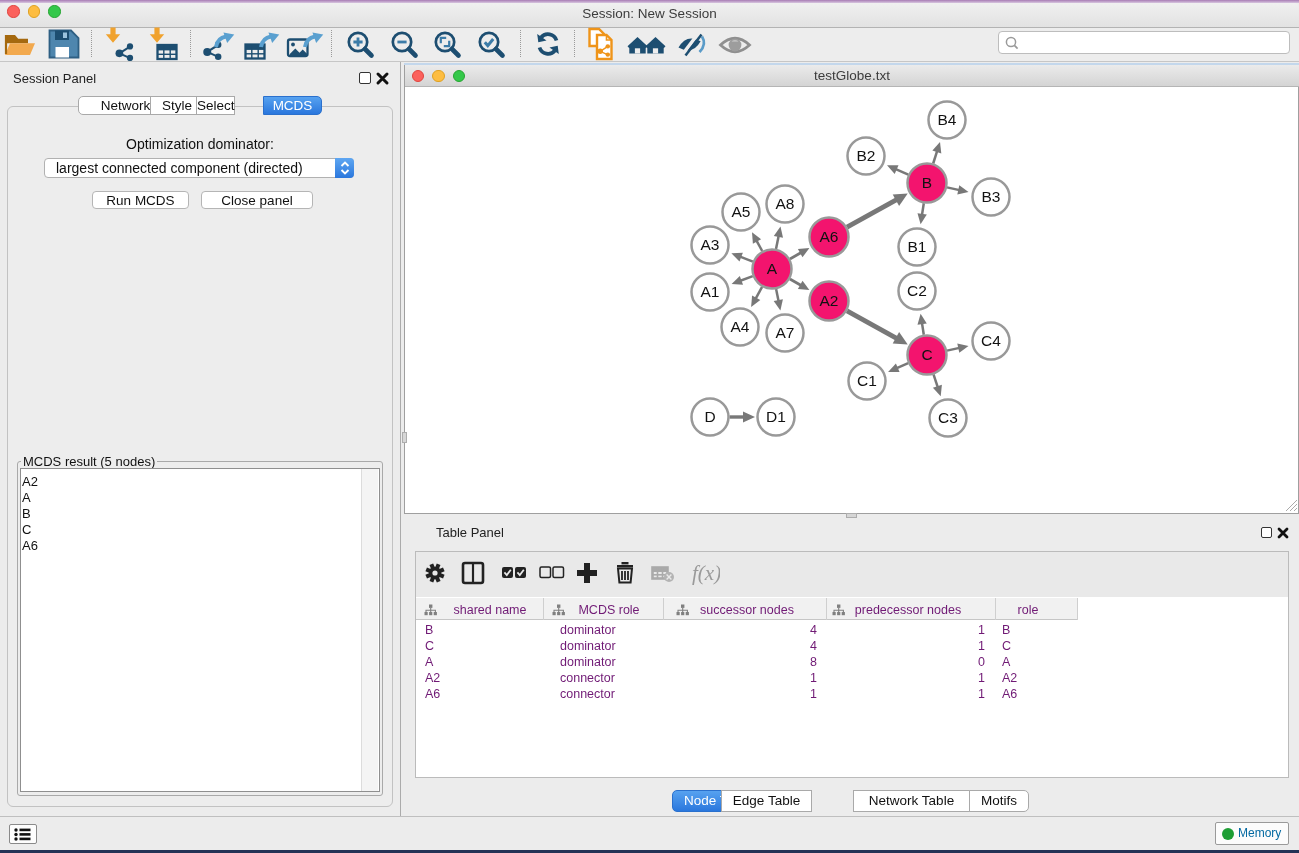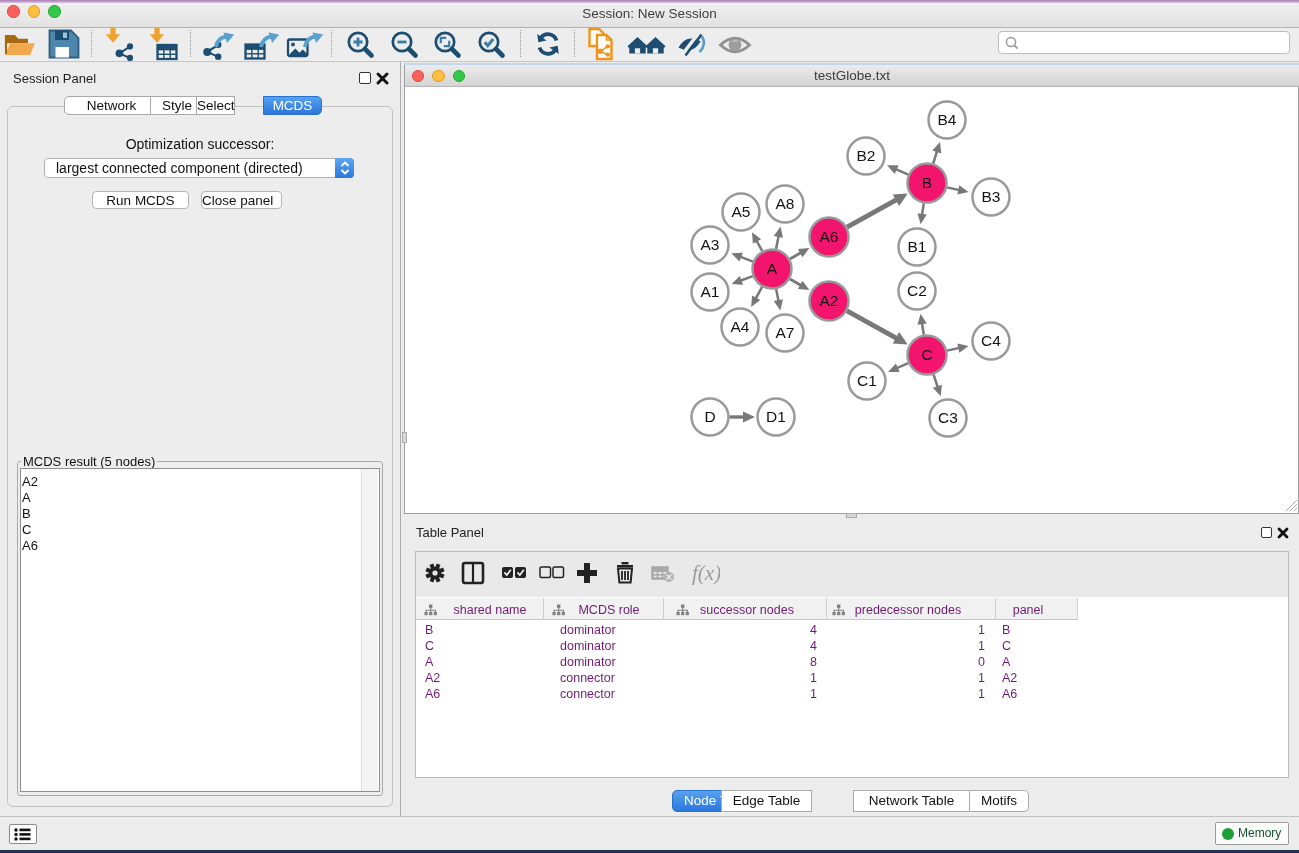--- a/index.html
+++ b/index.html
@@ -194,34 +194,34 @@
     <line x1="10.4" y1="10.4" x2="13.6" y2="13.6" stroke="#9a9a9a" stroke-width="1.7"></line>
   </svg>
 
 <div class="abs" style="left:0;top:62px;width:401px;height:788px;background:#ececec;border-right:1px solid #ababab"></div>
 <div class="abs" style="left:13px;top:71px;font-size:13px;color:#222">Session Panel</div>
 <div class="abs" style="left:359px;top:72px;width:12px;height:12px;border:1.6px solid #333;border-radius:2px;background:#fff"></div>
 <svg class="abs" style="left:375px;top:71px" width="15" height="15" viewBox="0 0 15 15">
     <path d="M3 3 L12 12 M12 3 L3 12" stroke="#111" stroke-width="3" stroke-linecap="round"></path>
   </svg>
 <div class="abs" style="left:7px;top:106px;width:386px;height:701px;border:1px solid #c2c2c2;border-radius:6px;background:#ededed"></div>
-<div class="tab" style="left:64px;width:95px;border-radius:5px 0 0 5px">Network</div>
+<div class="tab" style="left:78px;width:95px;border-radius:5px 0 0 5px">Network</div>
 <div class="tab" style="left:150px;width:54px">Style</div>
 <div class="tab" style="left:196px;width:39px">Select</div>
 <div class="tab" style="left:263px;width:59px;background:linear-gradient(#57a2f0,#2a77dd);border-color:#2a70cd;color:#fff;border-radius:0 5px 5px 0">MCDS</div>
-<div class="abs" style="left:43px;top:136px;width:314px;text-align:center;font-size:14px;color:#111">Optimization successor:</div>
+<div class="abs" style="left:43px;top:136px;width:314px;text-align:center;font-size:14px;color:#111">Optimization dominator:</div>
 <div class="abs" style="left:44px;top:158px;width:310px;height:20px;background:#fff;border:1px solid #b1b1b1;border-radius:4px"></div>
 <div class="abs" style="left:56px;top:158px;width:290px;font-size:14px;color:#111;line-height:20px">largest connected component (directed)</div>
 <div class="abs" style="left:335px;top:158px;width:19px;height:20px;background:linear-gradient(#5fa7f2,#2a77dd);border-radius:0 4px 4px 0"></div>
 <svg class="abs" style="left:337.5px;top:160px" width="14" height="16" viewBox="0 0 14 16">
     <path d="M3.5 6 L7 2.5 L10.5 6" fill="none" stroke="#fff" stroke-width="1.9"></path>
     <path d="M3.5 10 L7 13.5 L10.5 10" fill="none" stroke="#fff" stroke-width="1.9"></path>
   </svg>
 <div class="abs" style="left:92px;top:191px;width:97px;height:18px;background:#fff;border:1px solid #b5b5b5;border-radius:4px;text-align:center;font-size:13.5px;line-height:17px;color:#111">Run MCDS</div>
-<div class="abs" style="left:201px;top:191px;width:81px;height:18px;background:#fff;border:1px solid #b5b5b5;border-radius:4px;text-align:left;font-size:13.5px;line-height:17px;color:#111">Close panel</div>
+<div class="abs" style="left:201px;top:191px;width:112px;height:18px;background:#fff;border:1px solid #b5b5b5;border-radius:4px;text-align:center;font-size:13.5px;line-height:17px;color:#111">Close panel</div>
 <div class="abs" style="left:17px;top:461px;width:366px;height:335px;border:1px solid #a9a9a9;border-radius:3px"></div>
 <div class="abs" style="left:21px;top:454px;background:#ededed;padding:0 2px;font-size:13px;color:#111">MCDS result (5 nodes)</div>
 <div class="abs" style="left:20px;top:468px;width:360px;height:324px;background:#fff;border:1px solid #8f8f8f"></div>
 <div class="abs" style="left:361px;top:469px;width:17px;height:322px;background:#f4f4f4;border-left:1px solid #dcdcdc"></div>
 <div class="abs" style="left:22px;top:474px;font-size:13px;color:#111;line-height:16px">A2<br>A<br>B<br>C<br>A6</div>
 
 <div class="abs" style="left:404px;top:64px;width:895px;height:450px;border:1px solid #9f9f9f;background:#fff"></div>
 <div class="abs" style="left:404px;top:63px;width:895px;height:2px;background:#c3d7ec"></div>
 <div class="abs" style="left:405px;top:65px;width:894px;height:22px;background:linear-gradient(#ebebeb,#d4d4d4);border-bottom:1px solid #b5b5b5"></div>
 <div style="position:absolute;left:411.6px;top:69.6px;width:12.8px;height:12.8px;border-radius:50%;background:#fb615c;border:1px solid #e0443e;box-sizing:border-box"></div>
@@ -308,21 +308,21 @@
     <text x="462" y="298.2" text-anchor="middle" font-size="15.5" fill="#121212">C1</text>
     <text x="543" y="335.2" text-anchor="middle" font-size="15.5" fill="#121212">C3</text>
     <text x="305" y="334.2" text-anchor="middle" font-size="15.5" fill="#121212">D</text>
     <text x="371" y="334.2" text-anchor="middle" font-size="15.5" fill="#121212">D1</text>
   </svg>
 <svg class="abs" style="left:1284px;top:498px" width="14" height="14" viewBox="0 0 14 14">
     <path d="M13 2 L2 13 M13 6 L6 13 M13 10 L10 13" stroke="#aaa" stroke-width="1"></path>
   </svg>
 
 <div class="abs" style="left:402px;top:515px;width:897px;height:335px;background:#ececec"></div>
-<div class="abs" style="left:416px;top:525px;font-size:13px;color:#222">Table Panel</div>
+<div class="abs" style="left:436px;top:525px;font-size:13px;color:#222">Table Panel</div>
 <div class="abs" style="left:1261px;top:527px;width:11px;height:11px;border:1.6px solid #333;border-radius:2px;background:#fff"></div>
 <svg class="abs" style="left:1276px;top:526px" width="14" height="14" viewBox="0 0 14 14">
     <path d="M3 3 L11 11 M11 3 L3 11" stroke="#111" stroke-width="2.8" stroke-linecap="round"></path>
   </svg>
 <div class="abs" style="left:415px;top:551px;width:874px;height:227px;background:#e9e9e9;border:1px solid #bbb"></div>
 <svg style="position:absolute;left:420px;top:558px" width="300" height="30" viewBox="0 0 300 30">
     <line x1="19.6" y1="16.9" x2="23.8" y2="18.6" stroke="#222" stroke-width="4"></line>
     <line x1="16.9" y1="19.6" x2="18.7" y2="23.8" stroke="#222" stroke-width="4"></line>
     <line x1="13.1" y1="19.6" x2="11.4" y2="23.8" stroke="#222" stroke-width="4"></line>
     <line x1="10.4" y1="16.9" x2="6.2" y2="18.7" stroke="#222" stroke-width="4"></line>
@@ -358,21 +358,21 @@
       <path d="M246.6 16.6 l4.8 4.8 M251.4 16.6 l-4.8 4.8" stroke="#e9e9e9" stroke-width="1.4"></path>
     </g>
     <text x="272" y="22" font-family="Liberation Serif, serif" font-style="italic" font-size="21" fill="#9a9a9a">f(x)</text>
   </svg>
 <div class="abs" style="left:416px;top:597px;width:872px;height:180px;background:#fff"></div>
 <div class="abs" style="left:416px;top:598px;width:661px;height:22px;background:#f1f1f1;border-bottom:1px solid #c6c6c6"></div>
 <div class="cell" style="left:440px;top:602px;width:100px;text-align:center">shared name</div>
 <div class="cell" style="left:559px;top:602px;width:100px;text-align:center">MCDS role</div>
 <div class="cell" style="left:687px;top:602px;width:120px;text-align:center">successor nodes</div>
 <div class="cell" style="left:838px;top:602px;width:140px;text-align:center">predecessor nodes</div>
-<div class="cell" style="left:988px;top:602px;width:80px;text-align:center">panel</div>
+<div class="cell" style="left:988px;top:602px;width:80px;text-align:center">role</div>
 <svg style="position:absolute;left:424px;top:604px" width="13" height="12" viewBox="0 0 13 12">
     <rect x="5" y="0.5" width="3.4" height="3.4" fill="#808080"></rect>
     <path d="M6.7 4 v2.2 M2 8 v-1.8 h9.4 v1.8 M6.7 8 v-2" stroke="#808080" stroke-width="1.1" fill="none"></path>
     <rect x="0.5" y="8" width="3.2" height="3.2" fill="#808080"></rect>
     <rect x="5.1" y="8" width="3.2" height="3.2" fill="#808080"></rect>
     <rect x="9.7" y="8" width="3.2" height="3.2" fill="#808080"></rect>
   </svg>
 <svg style="position:absolute;left:552px;top:604px" width="13" height="12" viewBox="0 0 13 12">
     <rect x="5" y="0.5" width="3.4" height="3.4" fill="#808080"></rect>
     <path d="M6.7 4 v2.2 M2 8 v-1.8 h9.4 v1.8 M6.7 8 v-2" stroke="#808080" stroke-width="1.1" fill="none"></path>
@@ -433,15 +433,15 @@
 <svg class="abs" style="left:14px;top:828px" width="18" height="13" viewBox="0 0 18 13">
 <circle cx="2" cy="2" r="1.7" fill="#111"></circle>
     <circle cx="2" cy="6.5" r="1.7" fill="#111"></circle>
     <circle cx="2" cy="11" r="1.7" fill="#111"></circle>
 <rect x="5.5" y="0.6" width="11" height="2.6" fill="#111"></rect>
     <rect x="5.5" y="5.1" width="11" height="2.6" fill="#111"></rect>
     <rect x="5.5" y="9.6" width="11" height="2.6" fill="#111"></rect>
   </svg>
 <div class="abs" style="left:1215px;top:822px;width:74px;height:23px;background:#fcfcfc;border:1px solid #9a9a9a;border-radius:2px"></div>
 <div class="abs" style="left:1222px;top:828px;width:12px;height:12px;border-radius:50%;background:#1e9e35"></div>
-<div class="abs" style="left:1238px;top:822px;font-size:12px;color:#14532d;line-height:23px">Memory</div>
+<div class="abs" style="left:1238px;top:822px;font-size:12px;color:#0369a1;line-height:23px">Memory</div>
 <div class="abs" style="left:0;top:850px;width:1299px;height:3px;background:#243256"></div>
 <div class="abs" style="left:402px;top:432px;width:5px;height:11px;background:#d6d6d6;border:1px solid #adadad"></div>
 <div class="abs" style="left:846px;top:513px;width:11px;height:5px;background:#d6d6d6;border:1px solid #adadad"></div>
 </body></html>

